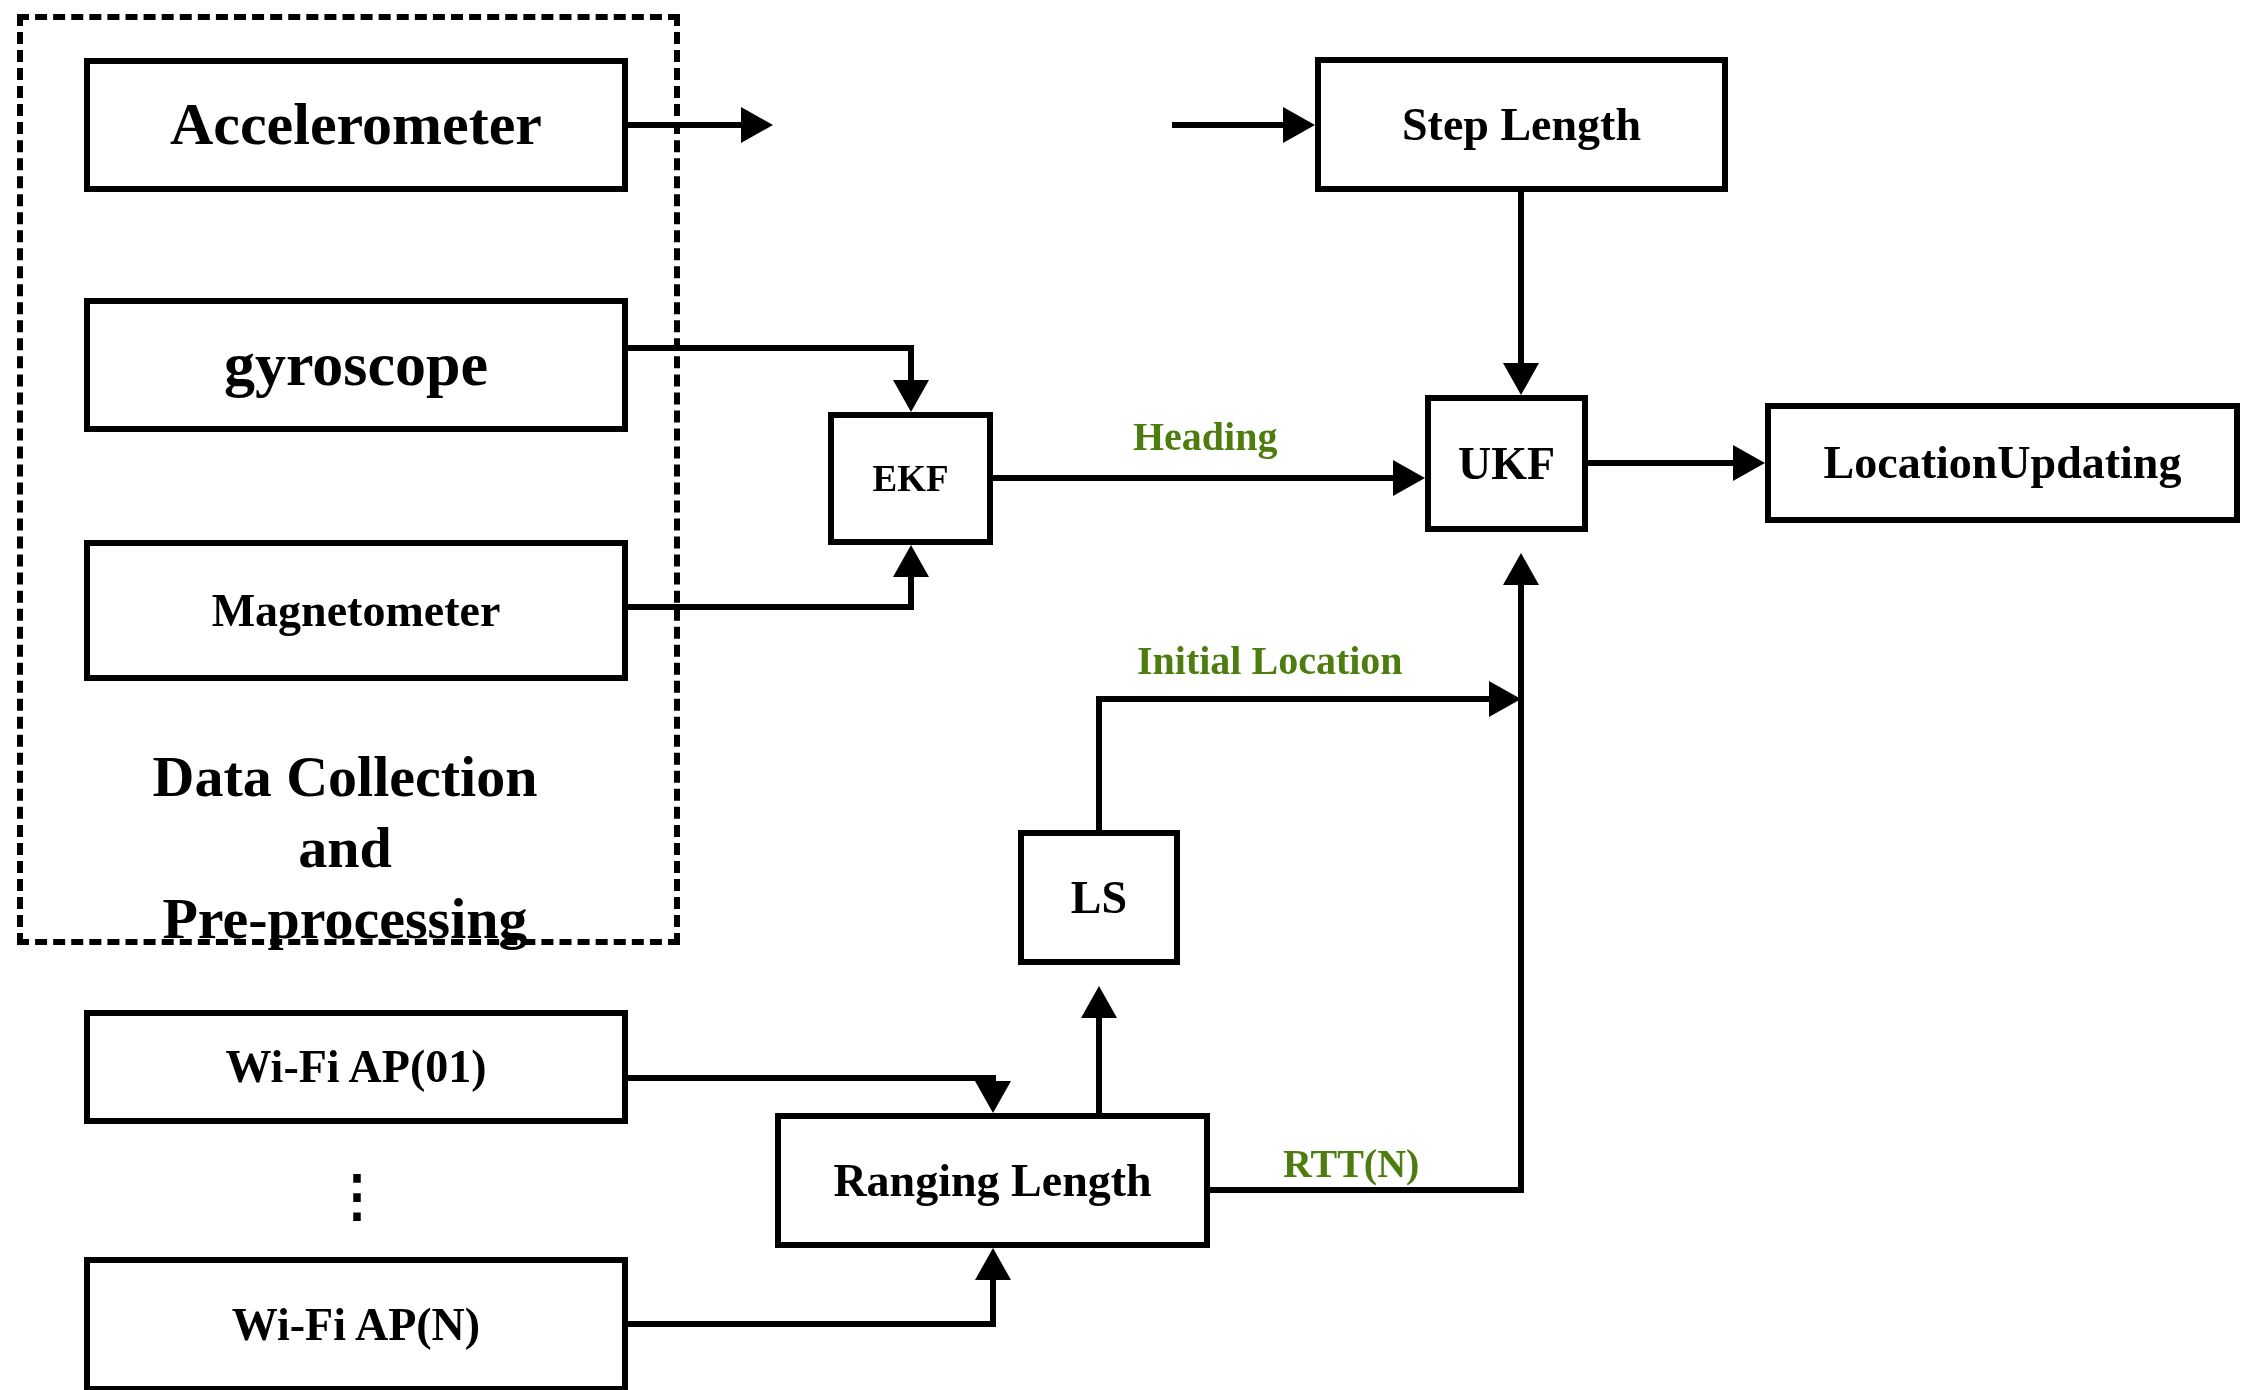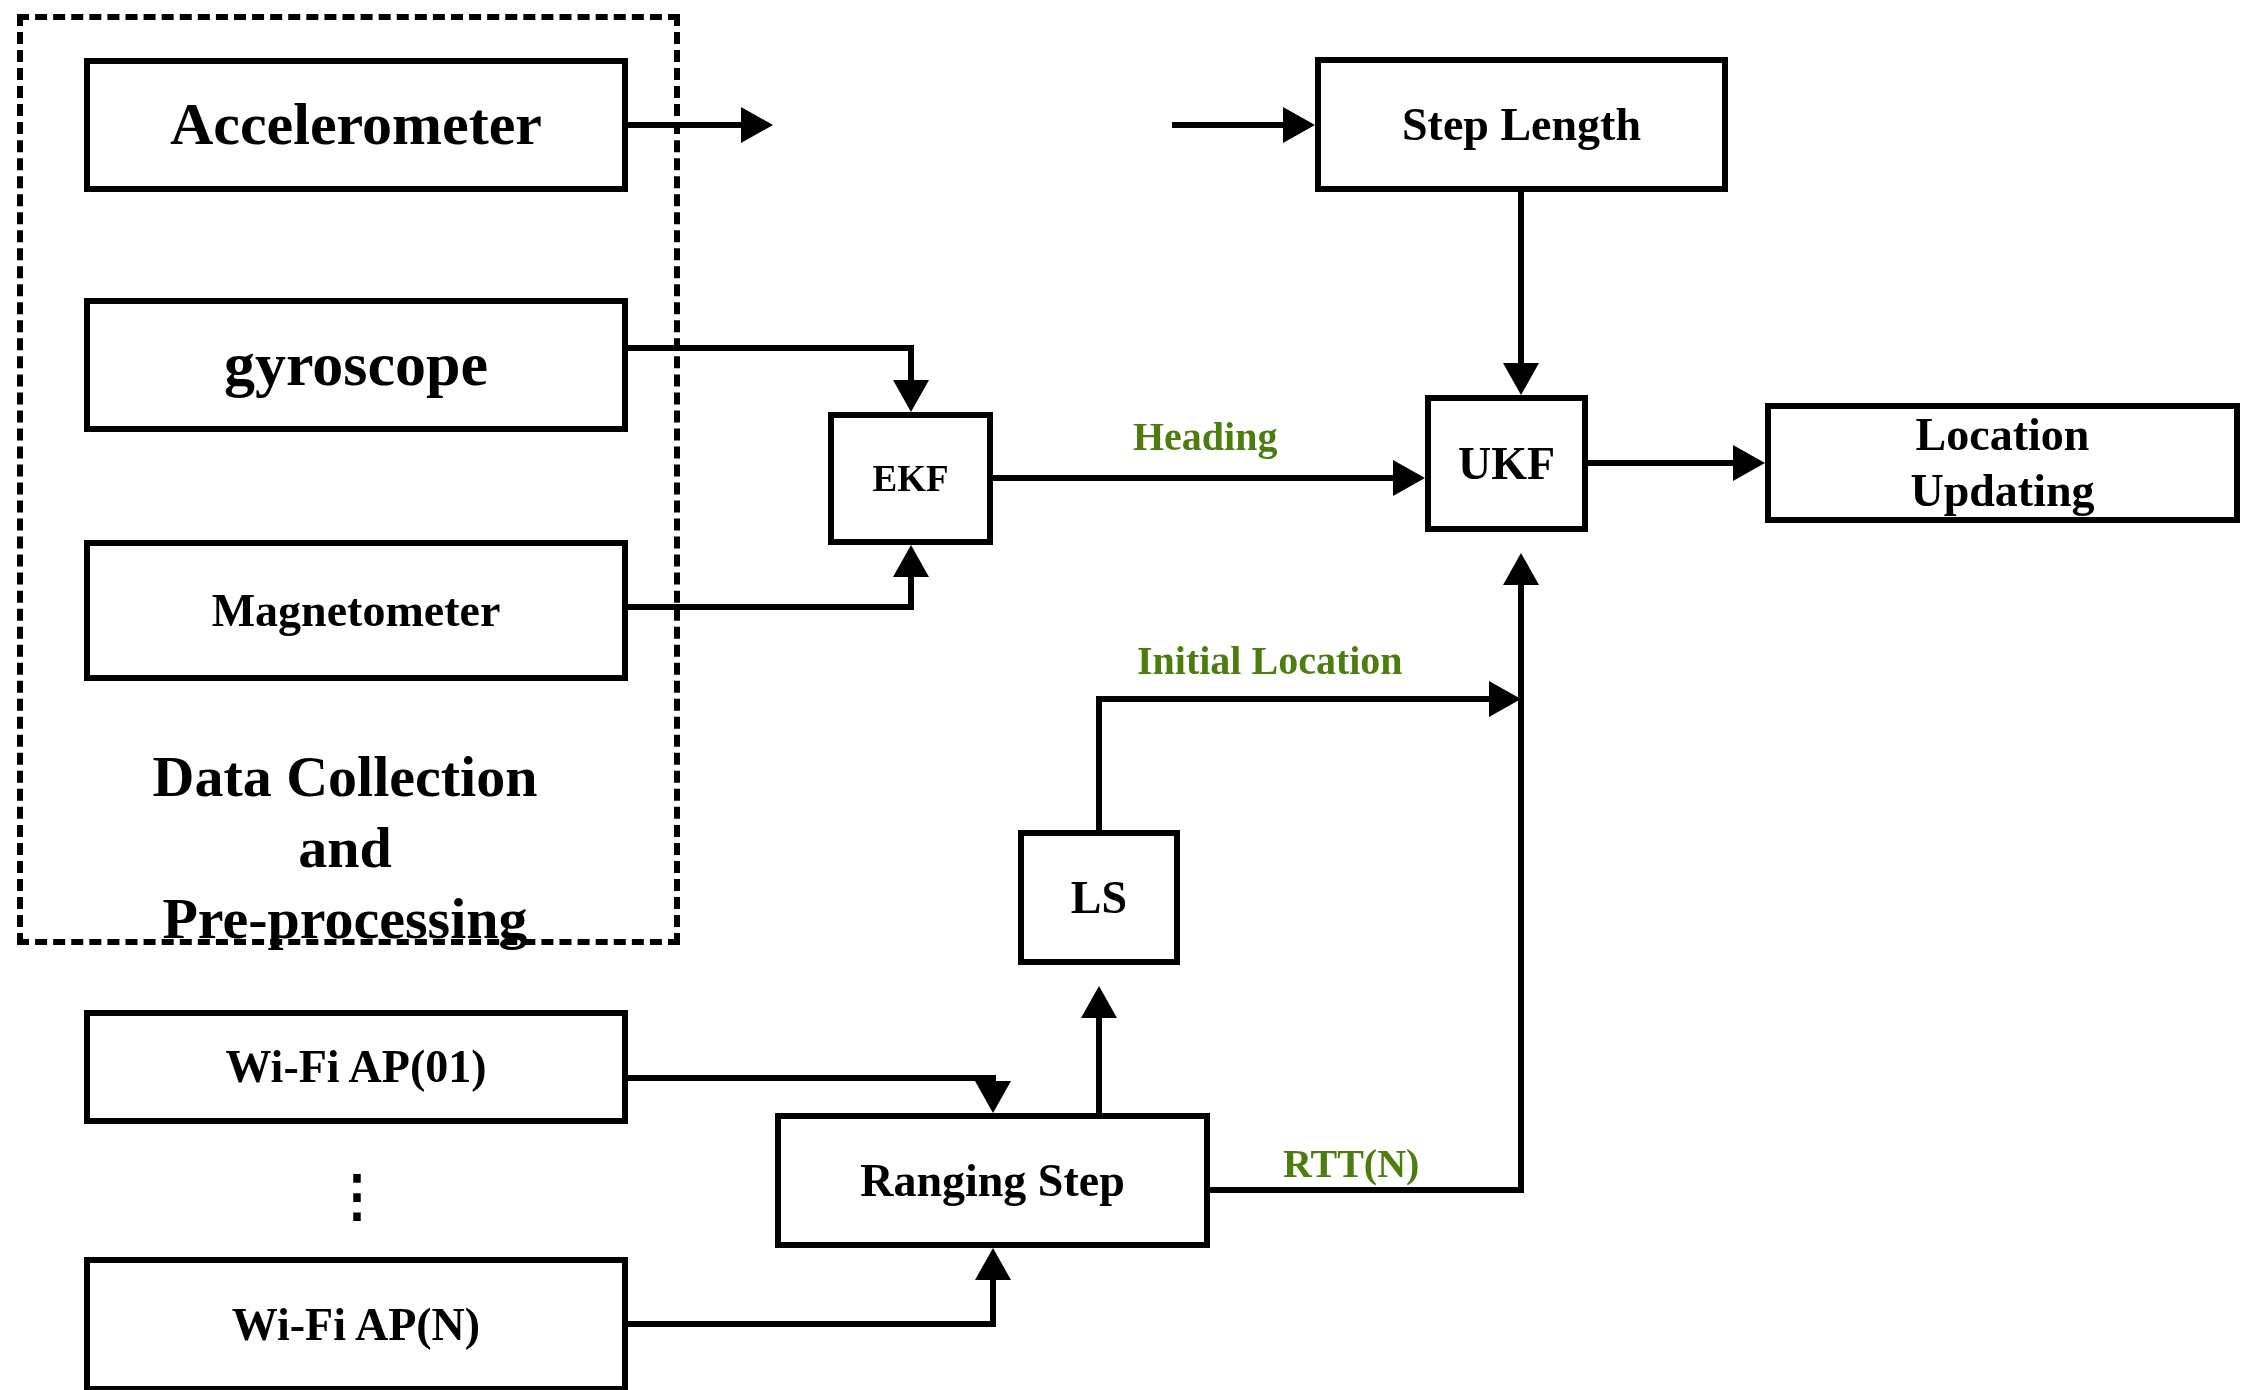--- a/index.html
+++ b/index.html
@@ -126,28 +126,28 @@
 
   <div class="node" style="left:84px; top:540px; width:544px; height:141px; font-size:46px;">Magnetometer</div>
 
 
   <div class="node" style="left:1315px; top:57px; width:413px; height:135px; font-size:46px;">Step Length</div>
 
   <div class="node" style="left:828px; top:412px; width:165px; height:133px; font-size:37px;">EKF</div>
 
   <div class="node" style="left:1425px; top:395px; width:163px; height:137px; font-size:46px;">UKF</div>
 
-  <div class="node" style="left:1765px; top:403px; width:475px; height:120px; font-size:46px; flex-direction:column;justify-content:space-between;">
+  <div class="node" style="left:1765px; top:403px; width:475px; height:120px; font-size:46px; flex-direction:row;">
     <span>Location</span>
     <span>Updating</span>
   </div>
 
   <div class="node" style="left:1018px; top:830px; width:162px; height:135px; font-size:46px;">LS</div>
 
-  <div class="node" style="left:775px; top:1113px; width:435px; height:135px; font-size:46px;">Ranging Step</div>
+  <div class="node" style="left:775px; top:1113px; width:435px; height:135px; font-size:46px;">Ranging Length</div>
 
   <div class="node" style="left:84px; top:1010px; width:544px; height:114px; font-size:46px;">Wi-Fi AP(01)</div>
 
   <div class="node" style="left:84px; top:1257px; width:544px; height:135px; font-size:46px;">Wi-Fi AP(N)</div>
 
   <div class="ellipsis" style="left:327px; top:1168px; width:60px; text-align:center; font-size:56px;">⋮</div>
 
   <div class="caption" style="left:40px; top:742px; width:610px; font-size:58px;">
     <div>Data Collection</div>
     <div>and</div>

